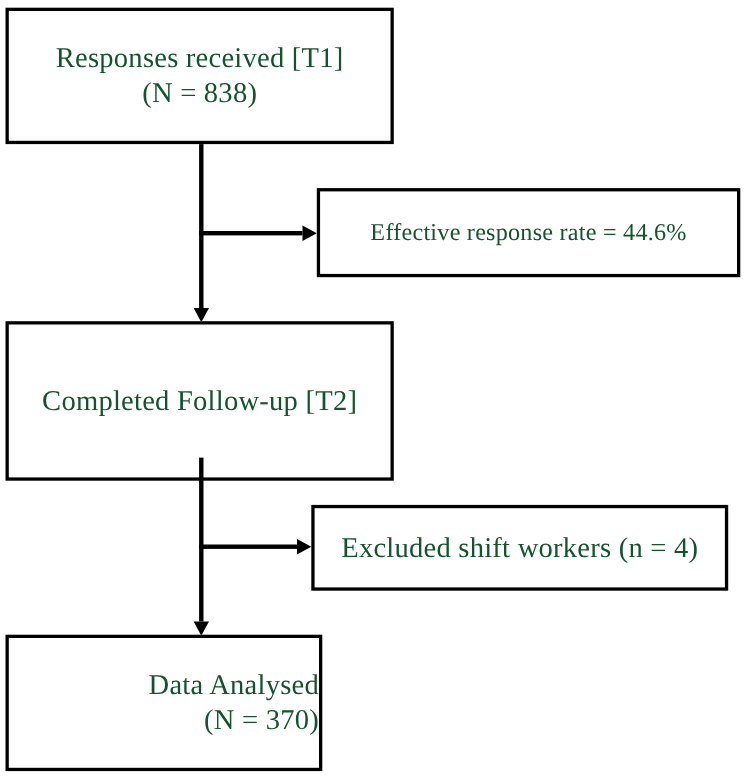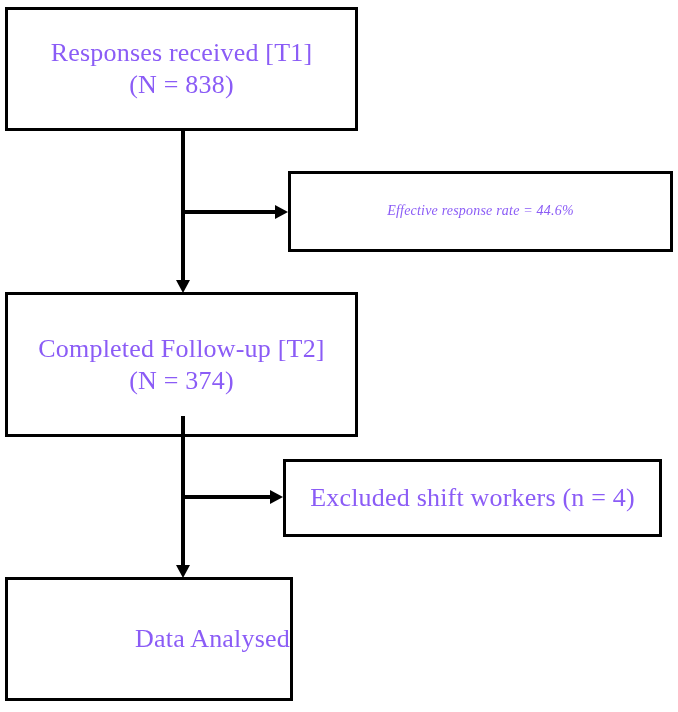--- a/index.html
+++ b/index.html
@@ -6,21 +6,21 @@
     margin: 0;
     padding: 0;
     background: #ffffff;
   }
   #canvas {
     position: relative;
     width: 678px;
     height: 712px;
     background: #ffffff;
     font-family: "Liberation Serif", "DejaVu Serif", serif;
-    color: #8b5cf6;
+    color: #14532d;
     overflow: hidden;
   }
   .node {
     position: absolute;
     box-sizing: border-box;
     border: 3px solid #000000;
     background: #ffffff;
     display: flex;
     flex-direction: column;
     align-items: center;
@@ -33,22 +33,21 @@
     letter-spacing: 0.2px;
     white-space: nowrap;
   }
   .line2 {
     font-size: 26px;
     line-height: 1.22;
     letter-spacing: 0.2px;
     white-space: nowrap;
   }
   .line2.italic {
-    font-style: italic;
-    font-size: 14px;
+    font-size: 22px;
     line-height: 1.2;
   }
   
   .vline {
     position: absolute;
     width: 4px;
     background: #000000;
   }
   .hline {
     position: absolute;
@@ -87,30 +86,30 @@
 
   <div class="hline" style="left:181px; top:210px; width:94px;"></div>
   <div class="arrow-right" style="left:275px; top:205px;"></div>
 
   <div class="node" style="left:288px; top:171px; width:385px; height:81px;">
     <div class="line2 italic">Effective response rate = 44.6%</div>
   </div>
 
   <div class="node" style="left:5px; top:292px; width:353px; height:145px;">
     <div class="line1">Completed Follow-up [T2]</div>
-    <div class="line2">(N = 374)</div>
   </div>
 
   <div class="vline" style="left:181px; top:416px; height:149px;"></div>
   <div class="arrow-down" style="left:176px; top:565px;"></div>
 
   <div class="hline" style="left:181px; top:495px; width:89px;"></div>
   <div class="arrow-right" style="left:270px; top:490px;"></div>
 
   <div class="node" style="left:283px; top:459px; width:379px; height:78px;align-items:center;">
     <div class="line1">Excluded shift workers (n = 4)</div>
   </div>
 
   <div class="node" style="left:5px; top:577px; width:288px; height:124px;align-items:flex-end;">
     <div class="line1">Data Analysed</div>
+    <div class="line2">(N = 370)</div>
   </div>
 
 </div>
 
 </body></html>

